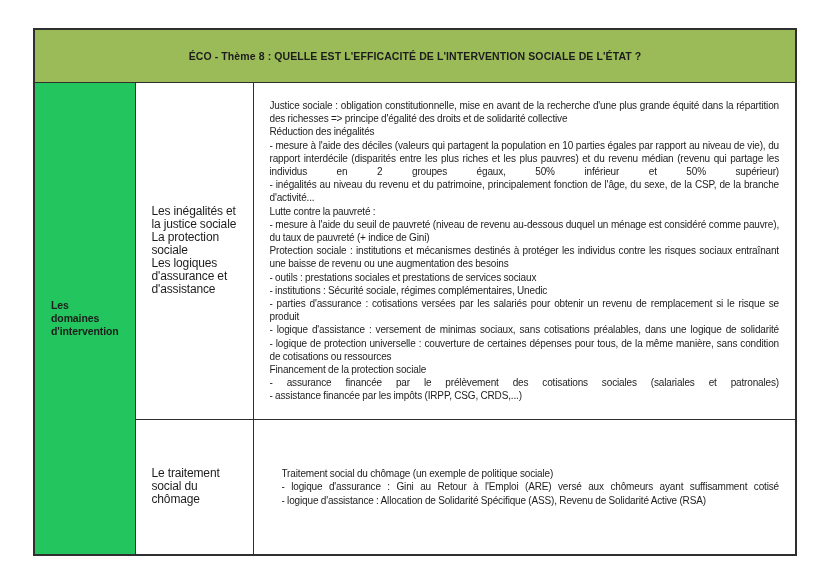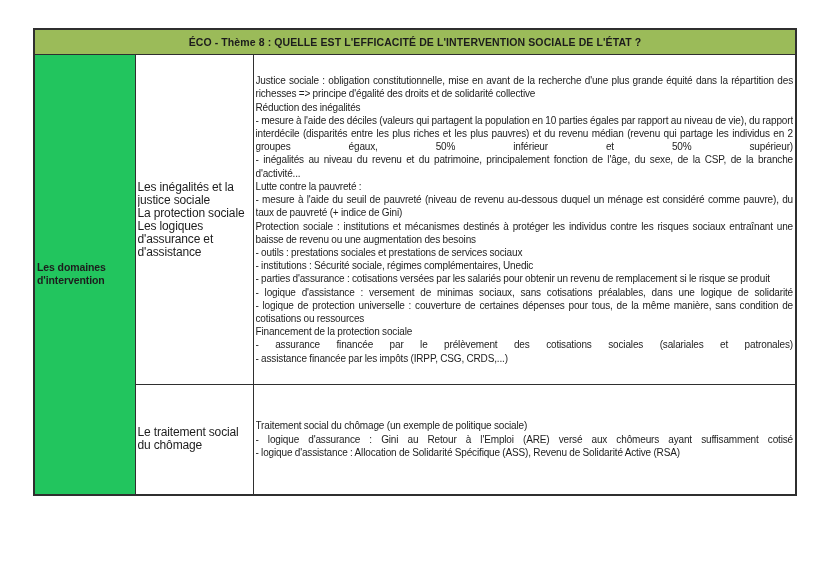--- a/index.html
+++ b/index.html
@@ -5,36 +5,36 @@
   html,body{margin:0;padding:0;}
   body{
     width:828px;height:586px;position:relative;background:#ffffff;
     font-family:"Liberation Sans", sans-serif;color:#1d1d1d;
   }
   table.doc{
     position:absolute;left:33px;top:28px;width:762px;
     border-collapse:collapse;table-layout:fixed;
     border:2px solid #2f2f2f;
   }
-  table.doc td{border:1px solid #2f2f2f;vertical-align:middle;padding:2px;}
+  table.doc td{border:1px solid #2f2f2f;vertical-align:middle;padding:16px;}
   td.hdr{
     height:20px;background:#9bbb59;text-align:center;
     font-weight:700;font-size:10.5px;color:#1c1c1c;letter-spacing:0.1px;
   }
   tr.r1{height:330px;}
-  tr.r2{height:110px;}
+  tr.r2{height:136px;}
   td.c1{
     background:#22c55e;font-weight:700;font-size:10.5px;line-height:13px;
     padding:0 6px 0 7px;letter-spacing:-0.1px;
   }
   td.c2{font-size:12px;line-height:13px;padding:0 5px 0 7px;letter-spacing:-0.15px;}
   td.c3{font-size:10px;line-height:13.2px;padding:0 5px 0 7px;}
   .cellwrap{overflow:hidden;}
   .cw-r1{max-height:322px;}
-  .cw-r2{max-height:104px;}
+  .cw-r2{max-height:104px;margin-left:12px;}
   .para{margin:0;text-align:justify;letter-spacing:-0.15px;word-spacing:-0.2px;}
   .para .b{font-weight:400;}
   .stretch{text-align-last:justify;}
   .topic{margin:0;}
 </style>
 </head>
 <body>
 
 <table class="doc">
   <colgroup>

